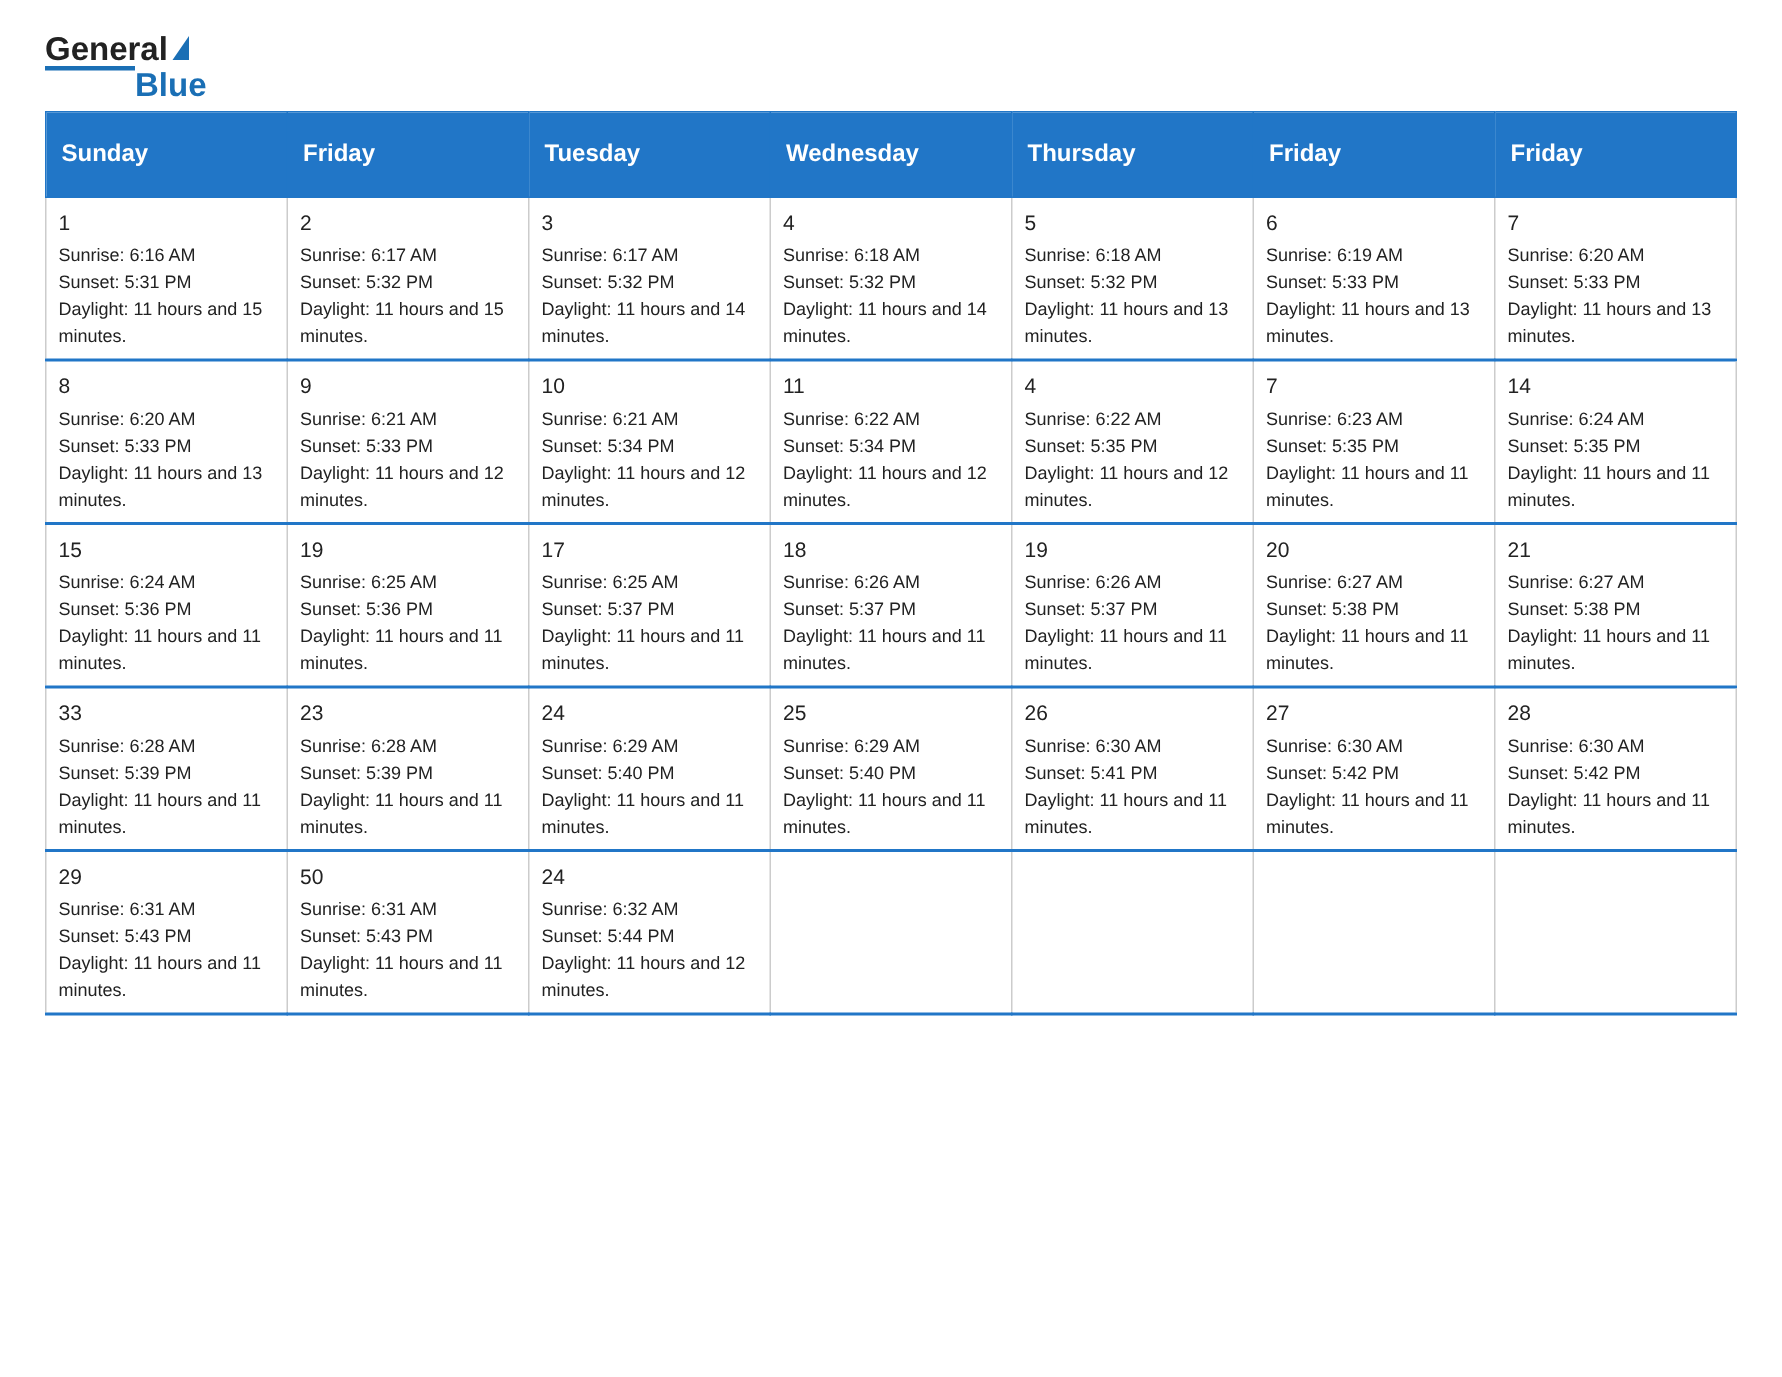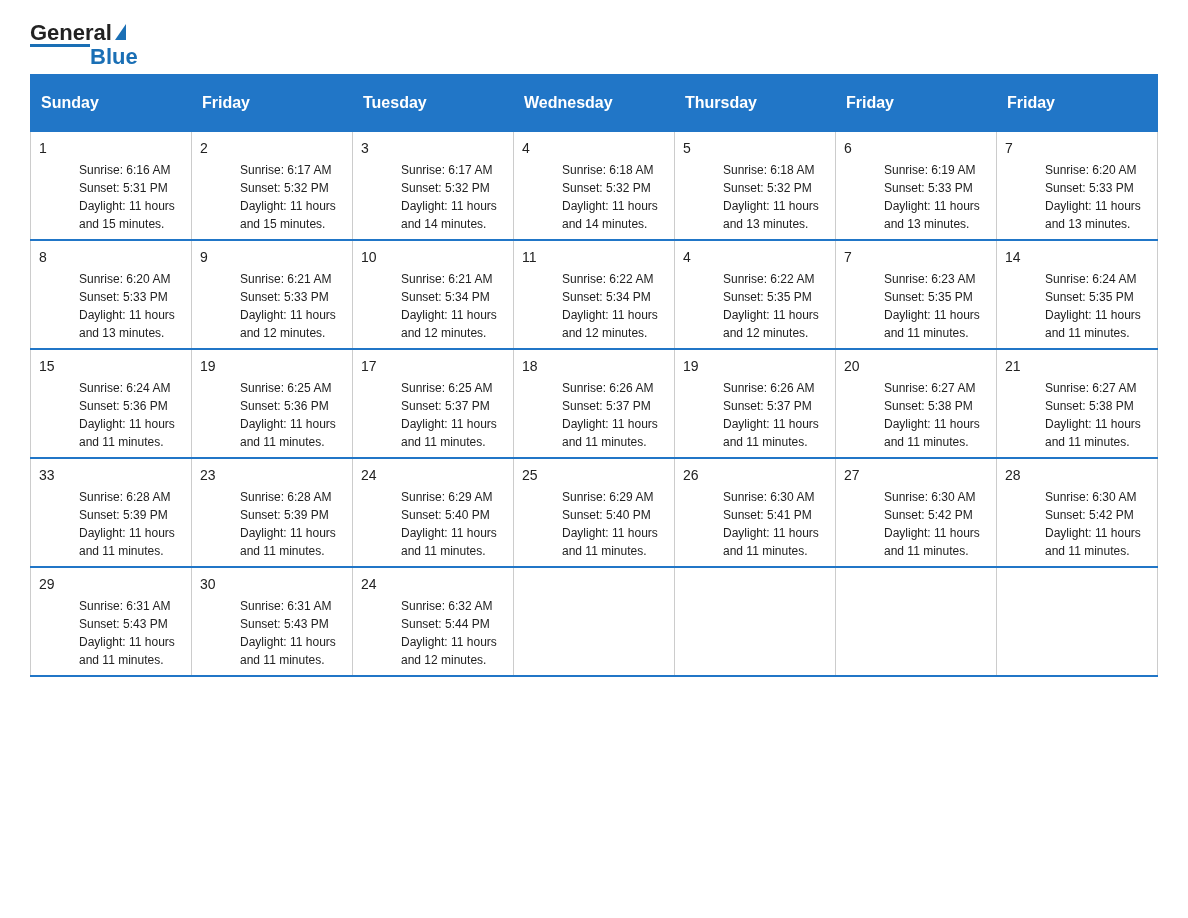--- a/index.html
+++ b/index.html
@@ -67,21 +67,20 @@
     .day-number {
       font-size: 14px;
       font-weight: normal;
       display: block;
       margin-bottom: 2px;
     }
     .day-info {
       font-size: 12px;
       color: #222;
       line-height: 1.5;
-      margin-left: 40px;
     }
     td.empty {
       background: #fff;
     }
   </style>
 </head>
 <body>
 
 <div class="header">
   <div class="logo">
@@ -232,21 +231,21 @@
           <span class="day-number">28</span>
           <div class="day-info">Sunrise: 6:30 AM<br>Sunset: 5:42 PM<br>Daylight: 11 hours and 11 minutes.</div>
         </td>
       </tr>
       <tr>
         <td>
           <span class="day-number">29</span>
           <div class="day-info">Sunrise: 6:31 AM<br>Sunset: 5:43 PM<br>Daylight: 11 hours and 11 minutes.</div>
         </td>
         <td>
-          <span class="day-number">30</span>
+          <span class="day-number">50</span>
           <div class="day-info">Sunrise: 6:31 AM<br>Sunset: 5:43 PM<br>Daylight: 11 hours and 11 minutes.</div>
         </td>
         <td>
           <span class="day-number">24</span>
           <div class="day-info">Sunrise: 6:32 AM<br>Sunset: 5:44 PM<br>Daylight: 11 hours and 12 minutes.</div>
         </td>
         <td class="empty"></td>
         <td class="empty"></td>
         <td class="empty"></td>
         <td class="empty"></td>

